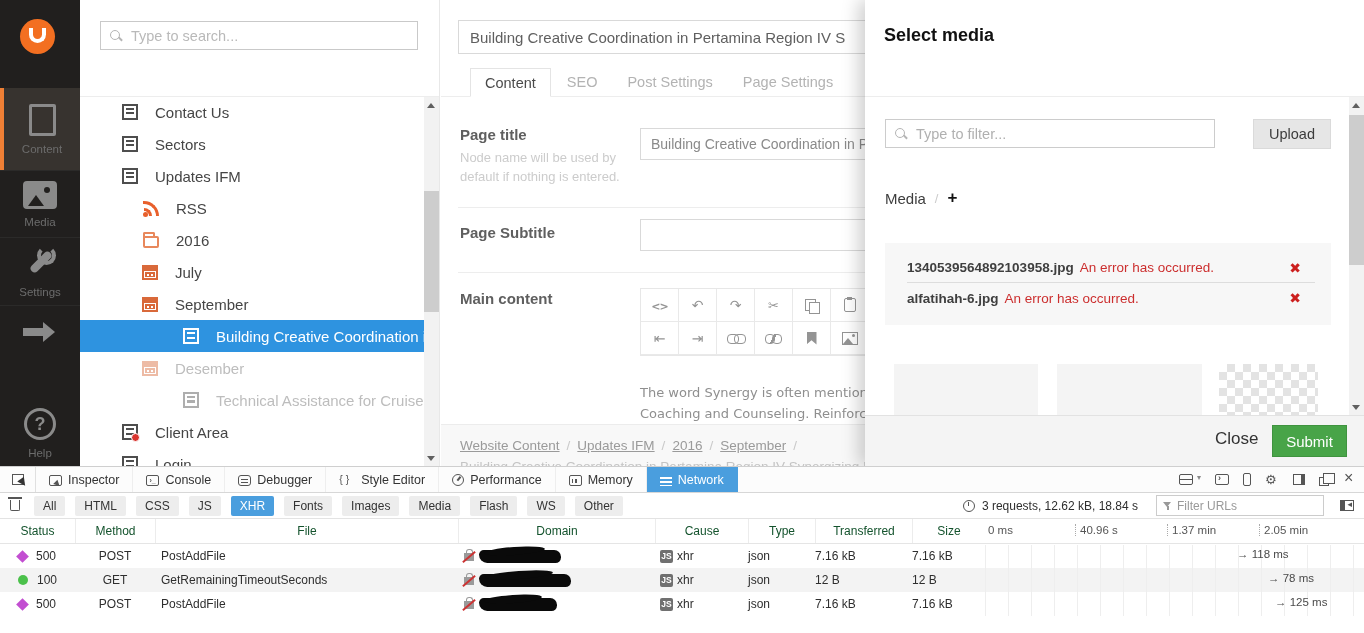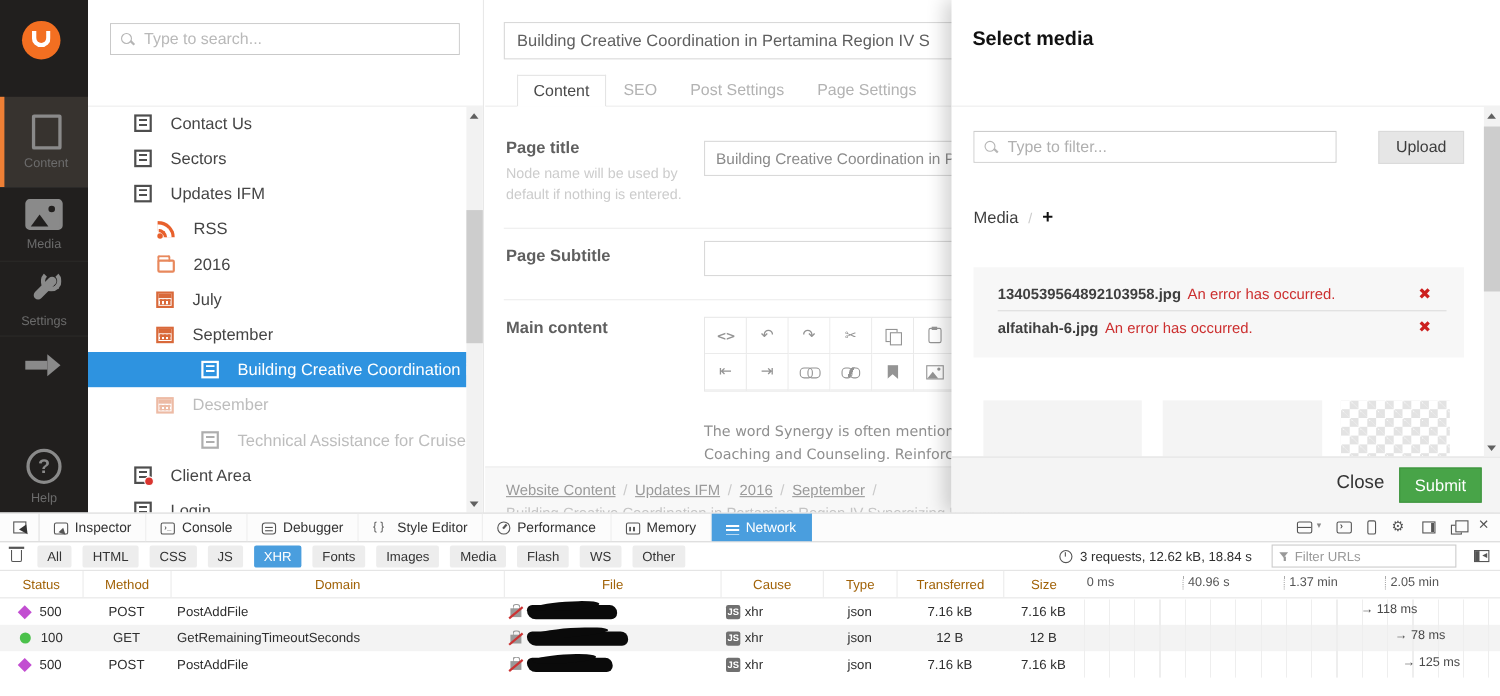--- a/index.html
+++ b/index.html
@@ -187,21 +187,21 @@
   .urlfilter{width:168px;height:21px;border:1px solid #ccc;display:flex;align-items:center;gap:5px;padding:0 6px;margin-left:8px;background:#fff}
   .urlfilter input{border:none;outline:none;width:120px;font-size:12px;color:#555;font-family:inherit}
   .urlfilter input::placeholder{color:#999}
   .funnel-icon{position:relative;width:9px;height:10px}
   .funnel-icon::before{content:"";position:absolute;left:0;top:1px;border-left:4.5px solid transparent;border-right:4.5px solid transparent;border-top:5px solid #999}
   .funnel-icon::after{content:"";position:absolute;left:3.5px;top:5px;width:2px;height:4px;background:#999}
   .panel-collapse-icon{width:14px;height:11px;border:1px solid #555;margin:0 10px 0 6px}
   .panel-collapse-icon::before{content:"";position:absolute;left:0;top:0;bottom:0;width:4px;background:#555}
   .panel-collapse-icon::after{content:"◂";position:absolute;right:1px;top:-2px;font-size:9px;color:#555}
   .net-header{display:grid;grid-template-columns:75px 80px 303px 197px 93px 67px 97px 73px;height:25px;align-items:center;border-bottom:1px solid #e5e5e5;position:relative}
-  .nh-cell{text-align:center;font-size:12px;color:#a16207;border-left:1px solid #ececec;line-height:24px;height:100%}
+  .nh-cell{text-align:center;font-size:12px;color:#14532d;border-left:1px solid #ececec;line-height:24px;height:100%}
   .nh-cell:nth-of-type(1){border-left:none}
   .wf-head{position:absolute;left:985px;top:0;width:379px;height:25px}
   .wf-tick{position:absolute;top:5px;font-size:11.5px;color:#555;white-space:nowrap}
   .wf-tick:nth-of-type(1){left:3px}
   .wf-tick:nth-of-type(2){left:90px;border-left:1px dotted #aaa;padding-left:4px}
   .wf-tick:nth-of-type(3){left:182px;border-left:1px dotted #aaa;padding-left:4px}
   .wf-tick:nth-of-type(4){left:274px;border-left:1px dotted #aaa;padding-left:4px}
   .net-rows{position:relative}
   .net-row{display:grid;grid-template-columns:75px 80px 303px 197px 93px 67px 97px 73px 1fr;height:24px;align-items:center;font-size:12px;color:#2e2e2e}
   .net-row:nth-of-type(2){background:#f3f3f3}
@@ -214,21 +214,21 @@
   .insecure-lock-icon{position:relative;width:10px;height:8px;background:#9a9a9a;margin-top:2px;flex:0 0 10px}
   .insecure-lock-icon::before{content:"";position:absolute;left:1.5px;top:-4px;width:5px;height:4px;border:1.5px solid #9a9a9a;border-bottom:none;border-radius:3px 3px 0 0}
   .insecure-lock-icon::after{content:"";position:absolute;left:-3px;top:3px;width:16px;height:2px;background:#c33;transform:rotate(-40deg)}
   .scribble{position:relative;height:13px;background:#0a0a0a;border-radius:7px 10px 8px 12px;margin-left:5px}
   .scribble::after{content:"";position:absolute;left:6%;top:-3px;width:74%;height:8px;background:#0a0a0a;border-radius:50%;transform:rotate(-4deg)}
   .net-row:nth-of-type(1) .scribble{width:82px}
   .net-row:nth-of-type(2) .scribble{width:92px}
   .net-row:nth-of-type(3) .scribble{width:78px}
   .c-cause{display:flex;align-items:center;gap:4px;padding-left:5px}
   .js-badge{width:13px;height:13px;background:#707070;color:#fff;font-size:8.5px;font-weight:bold;display:flex;align-items:center;justify-content:center;border-radius:2px}
-  .c-type,.c-transferred,.c-size{text-align:center}
+  .c-type,.c-transferred,.c-size{text-align:left}
   .c-wf{position:relative;height:100%}
   .wf-label{position:absolute;top:4px;font-size:11.5px;color:#4a4a4a;white-space:nowrap;z-index:6}
   .net-row:nth-of-type(1) .wf-label{left:252px}
   .net-row:nth-of-type(2) .wf-label{left:283px}
   .net-row:nth-of-type(3) .wf-label{left:290px}
   .wf-grid{position:absolute;left:985px;top:78px;width:379px;height:71px;background:repeating-linear-gradient(90deg,#eee 0 1px,transparent 1px 23px);pointer-events:none;z-index:5}
 </style>
 </head>
 <body>
 
@@ -561,22 +561,22 @@
 
       <div class="wf-head">
 
       <span class="wf-tick">0 ms</span>
           <span class="wf-tick">40.96 s</span>
           <span class="wf-tick">1.37 min</span>
           <span class="wf-tick">2.05 min</span>
         </div>
     <span class="nh-cell">Status</span>
         <span class="nh-cell">Method</span>
+        <span class="nh-cell">File</span>
         <span class="nh-cell">Domain</span>
-        <span class="nh-cell">File</span>
         <span class="nh-cell">Cause</span>
         <span class="nh-cell">Type</span>
         <span class="nh-cell">Transferred</span>
         <span class="nh-cell">Size</span>
       </div>
 
     <div class="net-rows">
 
         <div class="net-row">
           <span class="c-status">

